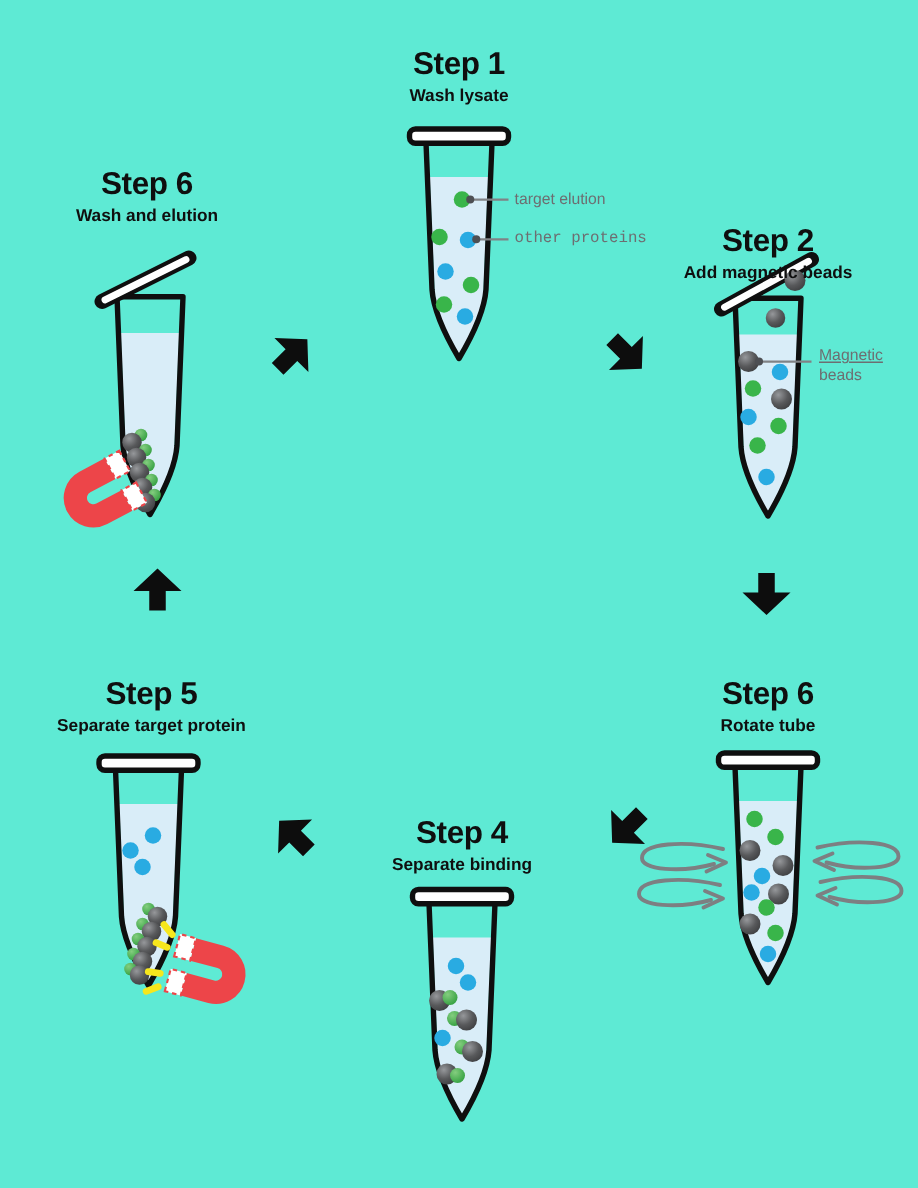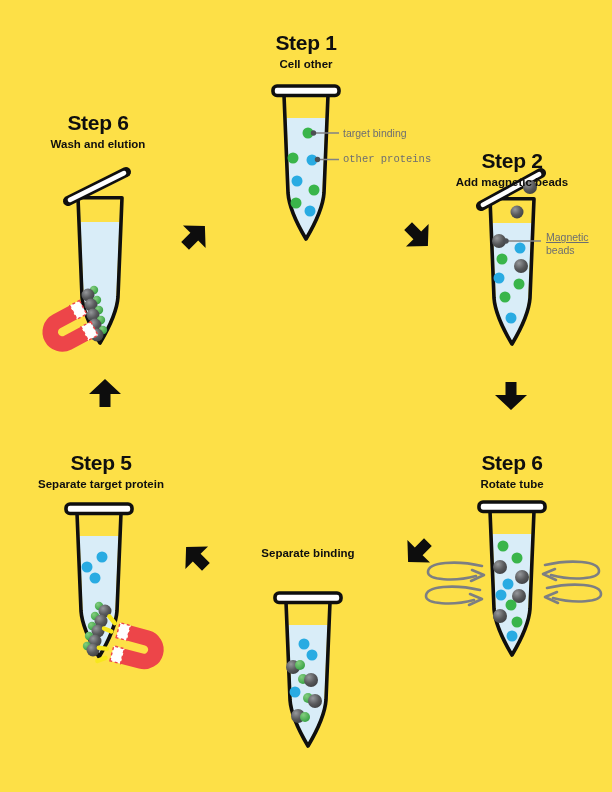--- a/index.html
+++ b/index.html
@@ -2,21 +2,21 @@
 <html style="--green: #39b54a; --blue: #29abe2; --liquid: #d9edf8; --red: #ed4549; --yellow: #f7e71c; --loop: #7d7f82; --gray-text: #6d6e71; --arrow: #0d0d0d;"><head>
 <meta charset="utf-8">
 <style>
   :root{
     --green:#39b54a; --blue:#29abe2; --liquid:#d9edf8; --red:#ed4549;
     --yellow:#f7e71c; --loop:#7d7f82; --gray-text:#6d6e71; --arrow:#0d0d0d;
     --ink:#0f0f0f;
   }
   html,body{margin:0;padding:0;background:#ffffff;}
   .canvas{
-    position:relative; width:612px; height:792px; background:#fde047;
+    position:relative; width:612px; height:792px; background:#5eead4;
     font-family:"Liberation Sans", sans-serif; overflow:hidden;
   }
   .art{position:absolute; left:0; top:0;}
   .step-head{position:absolute; text-align:center; color:var(--ink);}
   .step-head h2{margin:0; font-size:21px; font-weight:700; letter-spacing:-0.3px;}
   .step-head p{margin:3px 0 0; font-size:11.5px; font-weight:700;}
   .ann{position:absolute; font-size:10.5px; color:var(--gray-text); line-height:13px; white-space:nowrap;}
   
   .tube-wall{fill:none; stroke:var(--ink); stroke-width:3.6; stroke-linejoin:round; stroke-linecap:round;}
   .tube-rim{fill:#fff; stroke:var(--ink); stroke-width:3.6;}
@@ -215,42 +215,43 @@
     <use href="#flowArrow" transform="translate(511,396)"></use>
     <use href="#flowArrow" transform="translate(418,552) rotate(45)"></use>
     <use href="#flowArrow" transform="translate(196,557) rotate(135)"></use>
     <use href="#flowArrow" transform="translate(105,393) rotate(180)"></use>
     <use href="#flowArrow" transform="translate(195,236) rotate(-135)"></use>
   </g>
 </svg>
 
 <div class="step-head" style="left:231px; top:31px; width:150px;">
   <h2>Step 1</h2>
-  <p>Cell other</p>
+  <p>Wash lysate</p>
 </div>
 <div class="step-head" style="left:437px; top:113px; width:150px;margin-top:36px;">
   <h2>Step 2</h2>
   <p>Add magnetic beads</p>
 </div>
 <div class="step-head" style="left:437px; top:451px; width:150px;">
   <h2>Step 6</h2>
   <p>Rotate tube</p>
 </div>
 <div class="step-head" style="left:233px; top:544px; width:150px;">
+  <h2>Step 4</h2>
   <p>Separate binding</p>
 </div>
 <div class="step-head" style="left:25px; top:451px; width:152px;">
   <h2>Step 5</h2>
   <p>Separate target protein</p>
 </div>
 <div class="step-head" style="left:23px; top:111px; width:150px;">
   <h2>Step 6</h2>
   <p>Wash and elution</p>
 </div>
 
-<div class="ann" style="left:343px; top:127px;">target binding</div>
+<div class="ann" style="left:343px; top:127px;">target elution</div>
 <div class="ann" style="left:343px; top:153px;font-family:Liberation Mono, monospace;">other proteins</div>
 <div class="ann" style="left:546px; top:231px;">
   <span style="display:block;text-decoration:underline;">Magnetic</span>
   <span style="display:block;">beads</span>
 </div>
 
 </div>
 
 </body></html>

